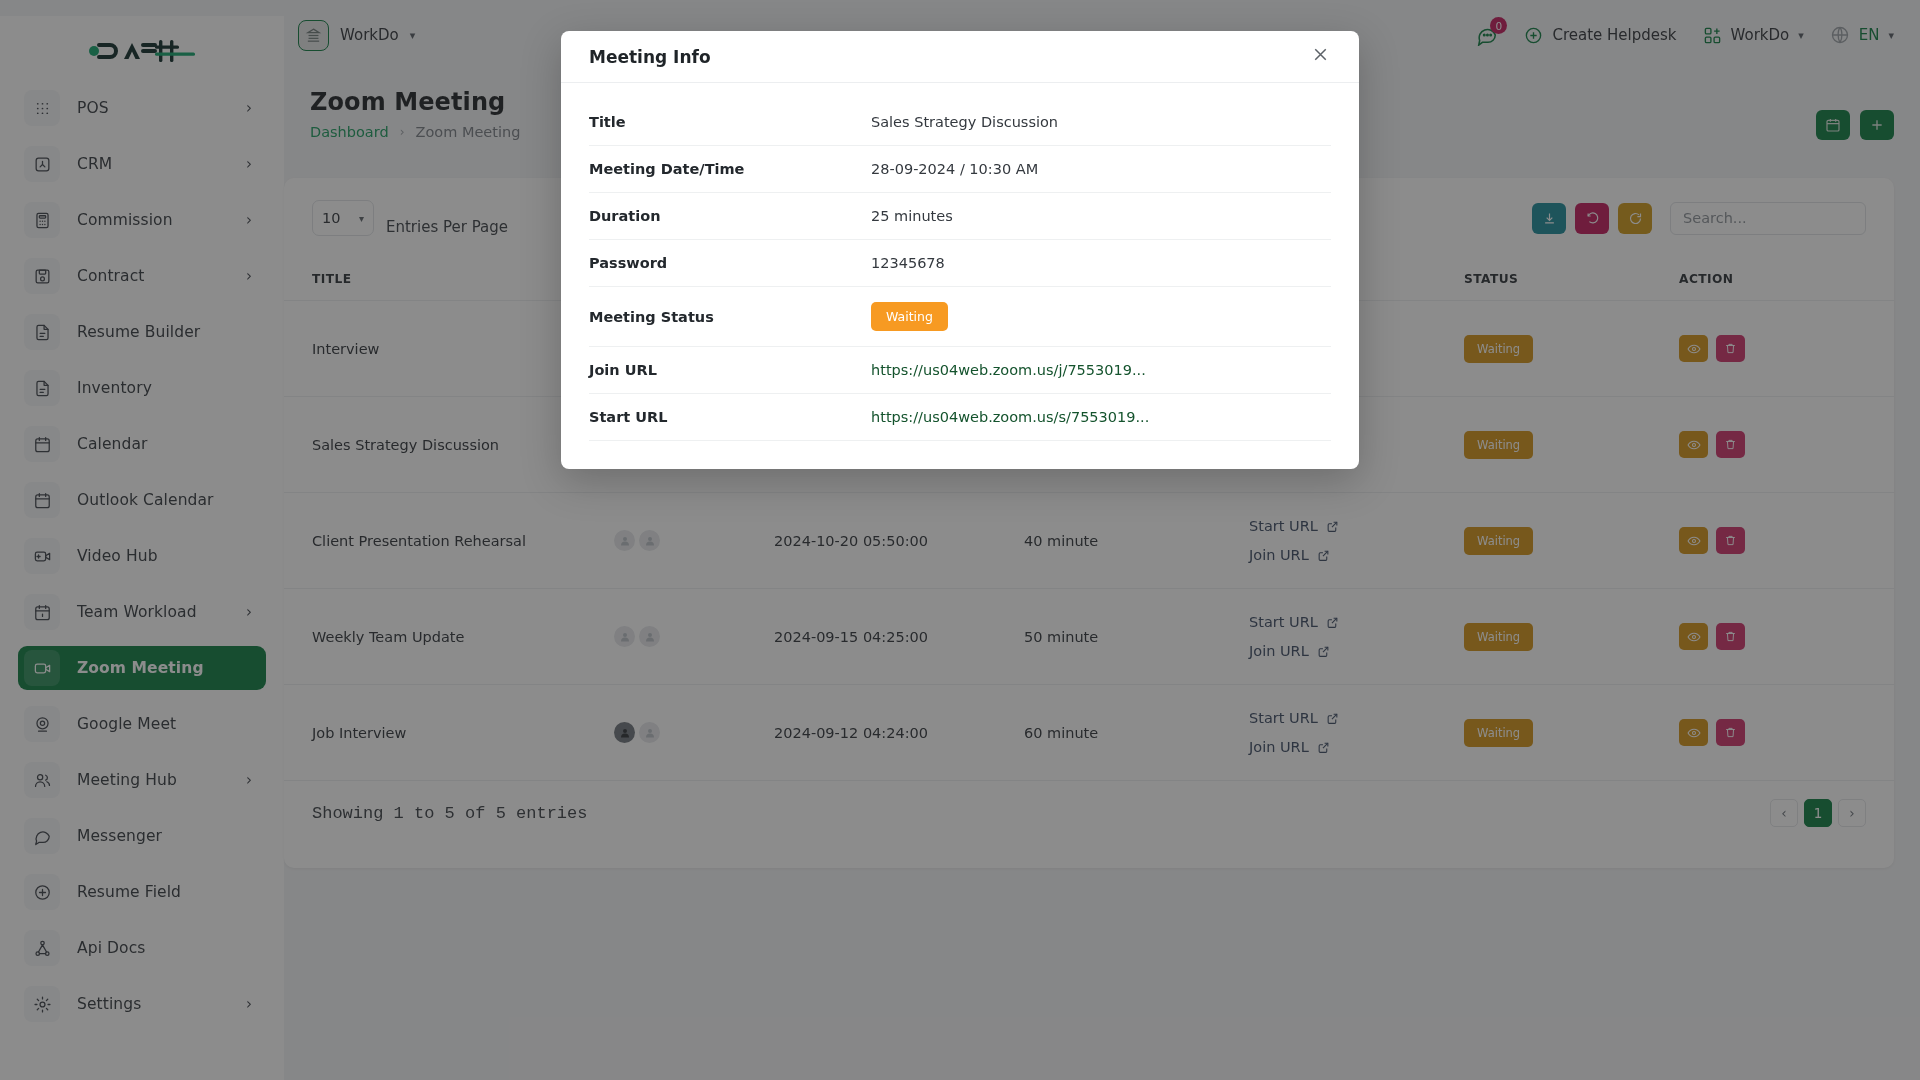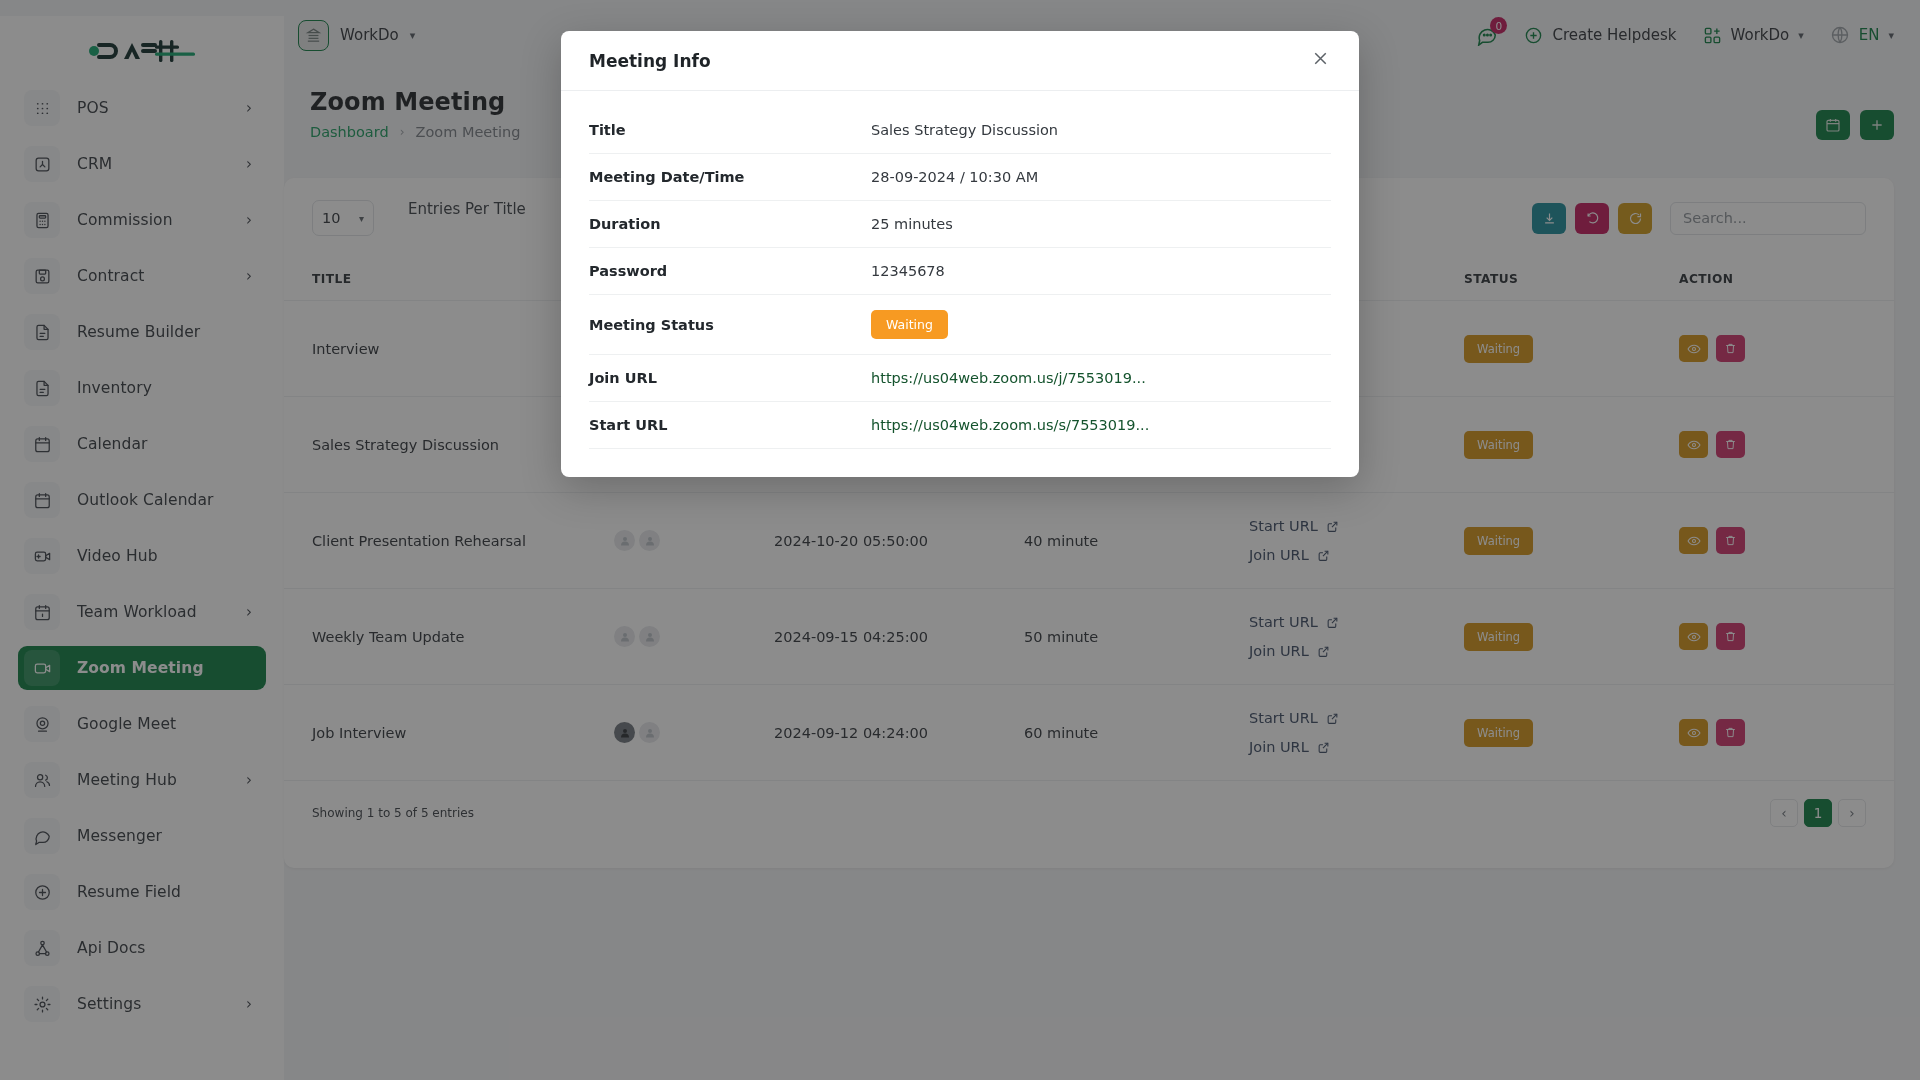--- a/index.html
+++ b/index.html
@@ -88,21 +88,21 @@
   }
 
   
   .card {
     position: absolute; left: 284px; top: 178px;
     width: 1610px; height: 690px;
     background: #fff; border-radius: 10px;
     box-shadow: 0 1px 3px rgba(0,0,0,.06);
   }
   .card-tools { display: flex; align-items: center; padding: 22px 28px 0 28px; }
-  .epp { display: flex; align-items: flex-start; gap: 34px; }
+  .epp { display: flex; align-items: flex-end; gap: 12px; }
   .select-box {
     width: 62px; height: 36px; border: 1px solid #dfe2e6; border-radius: 7px;
     display: flex; align-items: center; justify-content: space-between;
     padding: 0 9px; font-size: 14.5px; color: #30353b; cursor: pointer;
   }
   .epp-label { font-size: 15px; color: #3a3f45; }
   .tools-right { margin-left: auto; display: flex; align-items: center; gap: 9px; }
   .ic-btn {
     width: 34px; height: 31px; border-radius: 6px;
     display: flex; align-items: center; justify-content: center;
@@ -159,41 +159,41 @@
     display: flex; align-items: center; justify-content: center; cursor: pointer; color: #fff;
   }
   .act-view { background: #d39315; }
   .act-del  { background: #d0306a; }
 
   
   .card-foot {
     position: absolute; left: 0; right: 0; bottom: 0; height: 110px;
     display: flex; align-items: center; padding: 0 28px;
   }
-  .showing { font-size: 12px; color: #3a3f45; }
+  .showing { font-size: 17px; color: #3a3f45; font-family: Liberation Mono, monospace; }
   .pager { margin-left: auto; display: flex; gap: 6px; }
   .pg {
     min-width: 28px; height: 28px; border: 1px solid #e3e5e8; border-radius: 5px;
     display: flex; align-items: center; justify-content: center;
     font-size: 13.5px; color: #6a7078; cursor: pointer; padding: 0 8px;
   }
   .pg.cur { background: #0b7b40; border-color: #0b7b40; color: #fff; }
 
   
   .overlay {
     position: absolute; inset: 0; background: rgba(35,35,35,.52); z-index: 50;
   }
   .modal {
     position: absolute; left: 561px; top: 31px;
     width: 798px; background: #fff; border-radius: 8px;
     z-index: 60; box-shadow: 0 12px 40px rgba(0,0,0,.22);
     overflow: hidden;
   }
   .modal-head {
-    height: 60px; display: flex; align-items: center;
+    height: 52px; display: flex; align-items: center;
     padding: 0 28px 0 28px; border-bottom: 1px solid #eceef0;
   }
   .modal-title { font-size: 17px; font-weight: 700; color: #1f2428; }
   .modal-close { margin-left: auto; cursor: pointer; color: #5c6167; }
   .modal-body { padding: 16px 28px 28px 28px; }
   table.info { width: 100%; border-collapse: collapse; }
   table.info td {
     padding: 15px 0; border-bottom: 1px solid #eef0f1; font-size: 14.5px; vertical-align: middle;
   }
   table.info tr:last-child td { border-bottom: 1px solid #eef0f1; }
@@ -485,21 +485,21 @@
     </div>
   </div>
 
   <section class="card">
     <div class="card-tools">
       <div class="epp">
         <div class="select-box">
           <span>10</span>
           <span style="font-size:10px;color:#5d636a">▾</span>
         </div>
-        <span class="epp-label">Entries Per Title</span>
+        <span class="epp-label">Entries Per Page</span>
       </div>
 
       <div class="tools-right">
         <div class="ic-btn ic-dl">
           <svg width="15" height="15" viewBox="0 0 24 24" fill="none" stroke="#ffffff" stroke-width="1.9">
             <path d="M12 4v11M7.5 10.5L12 15l4.5-4.5M5 19h14"></path>
           </svg>
         </div>
         <div class="ic-btn ic-un">
           <svg width="15" height="15" viewBox="0 0 24 24" fill="none" stroke="#ffffff" stroke-width="1.9">

